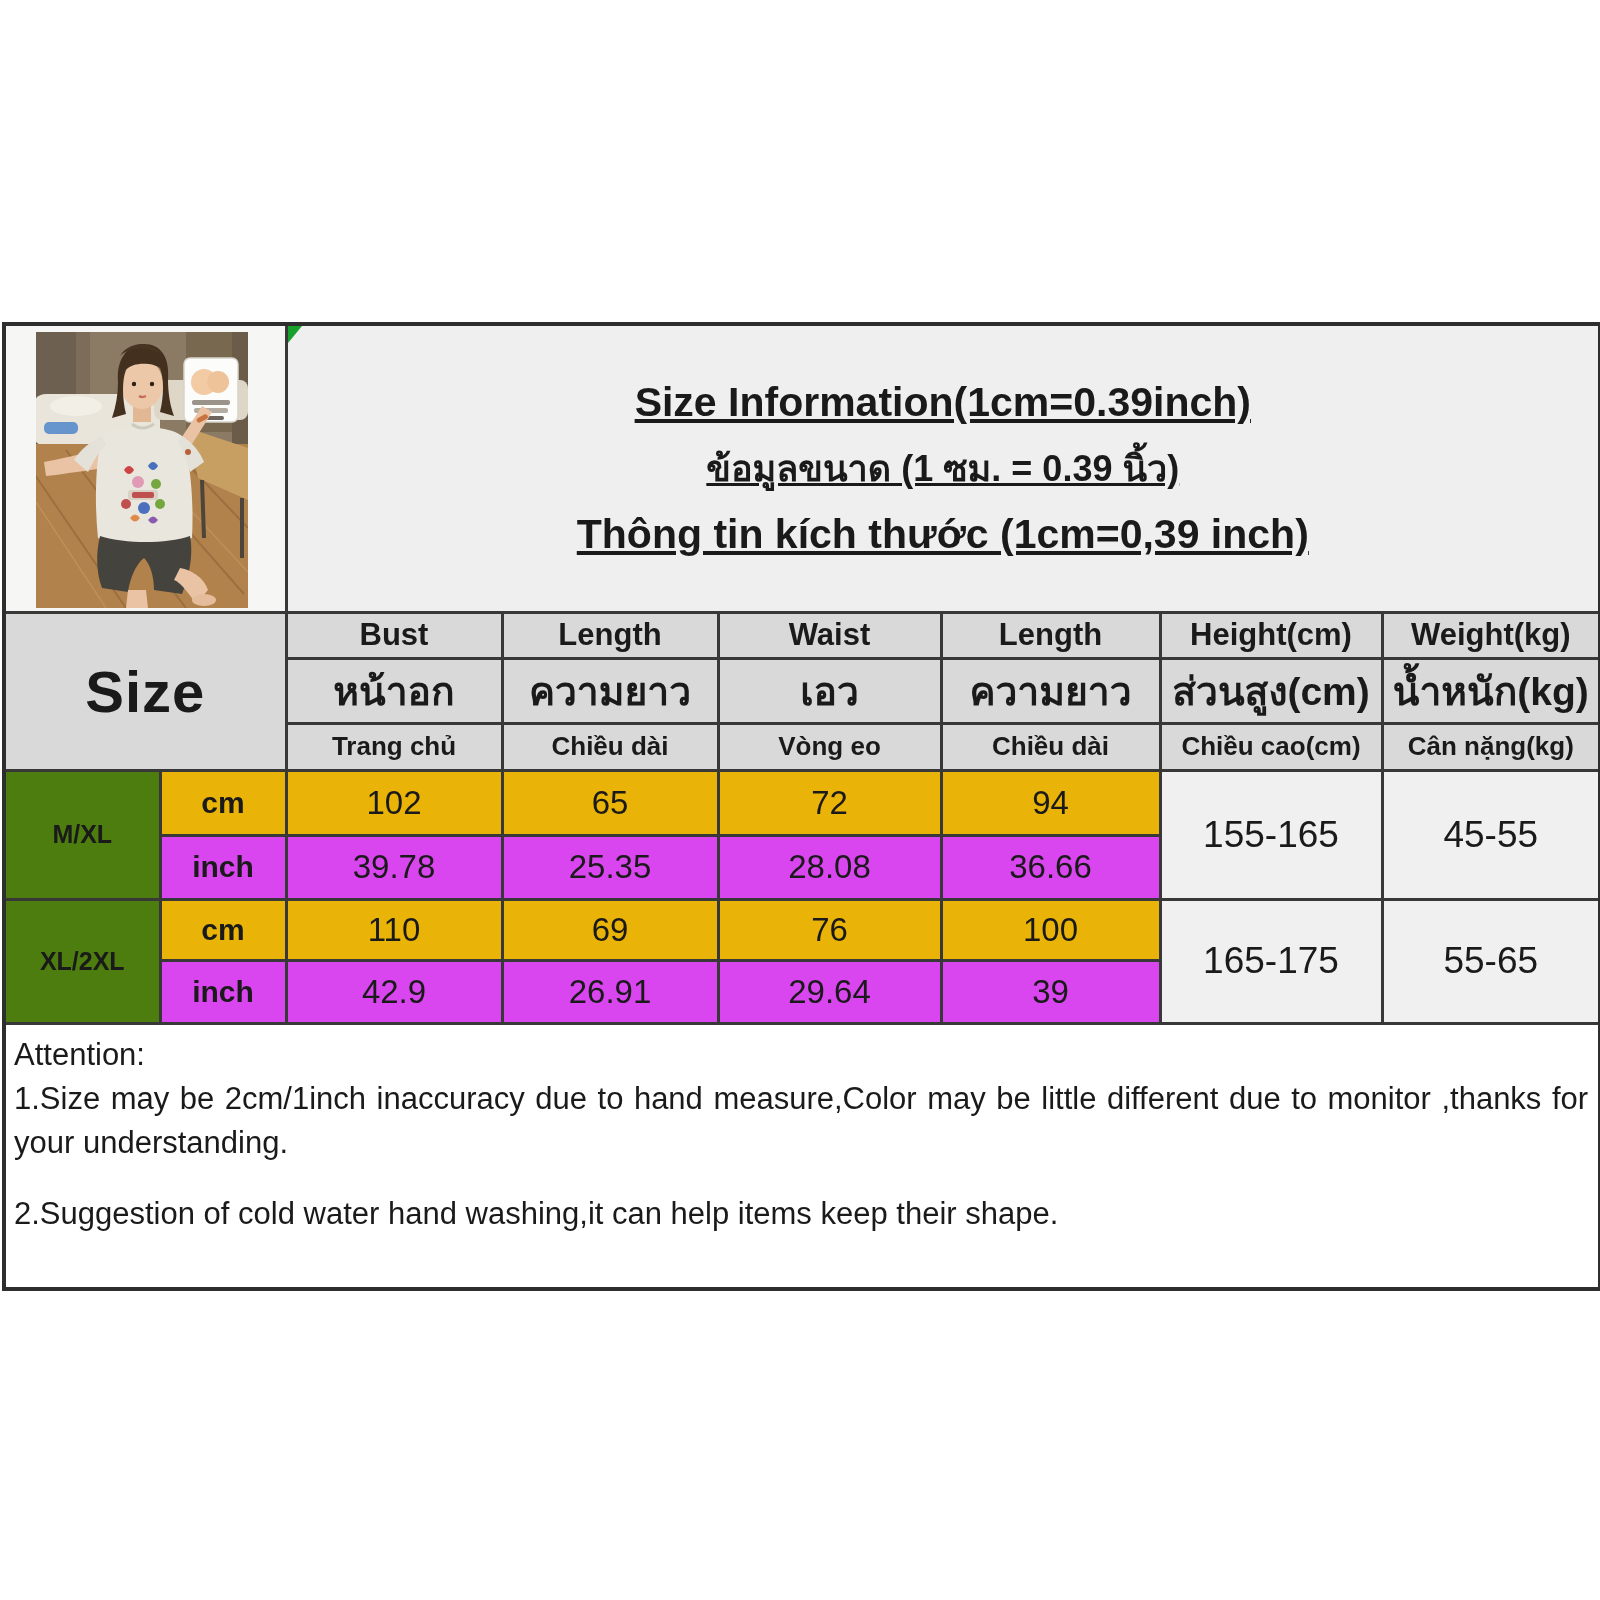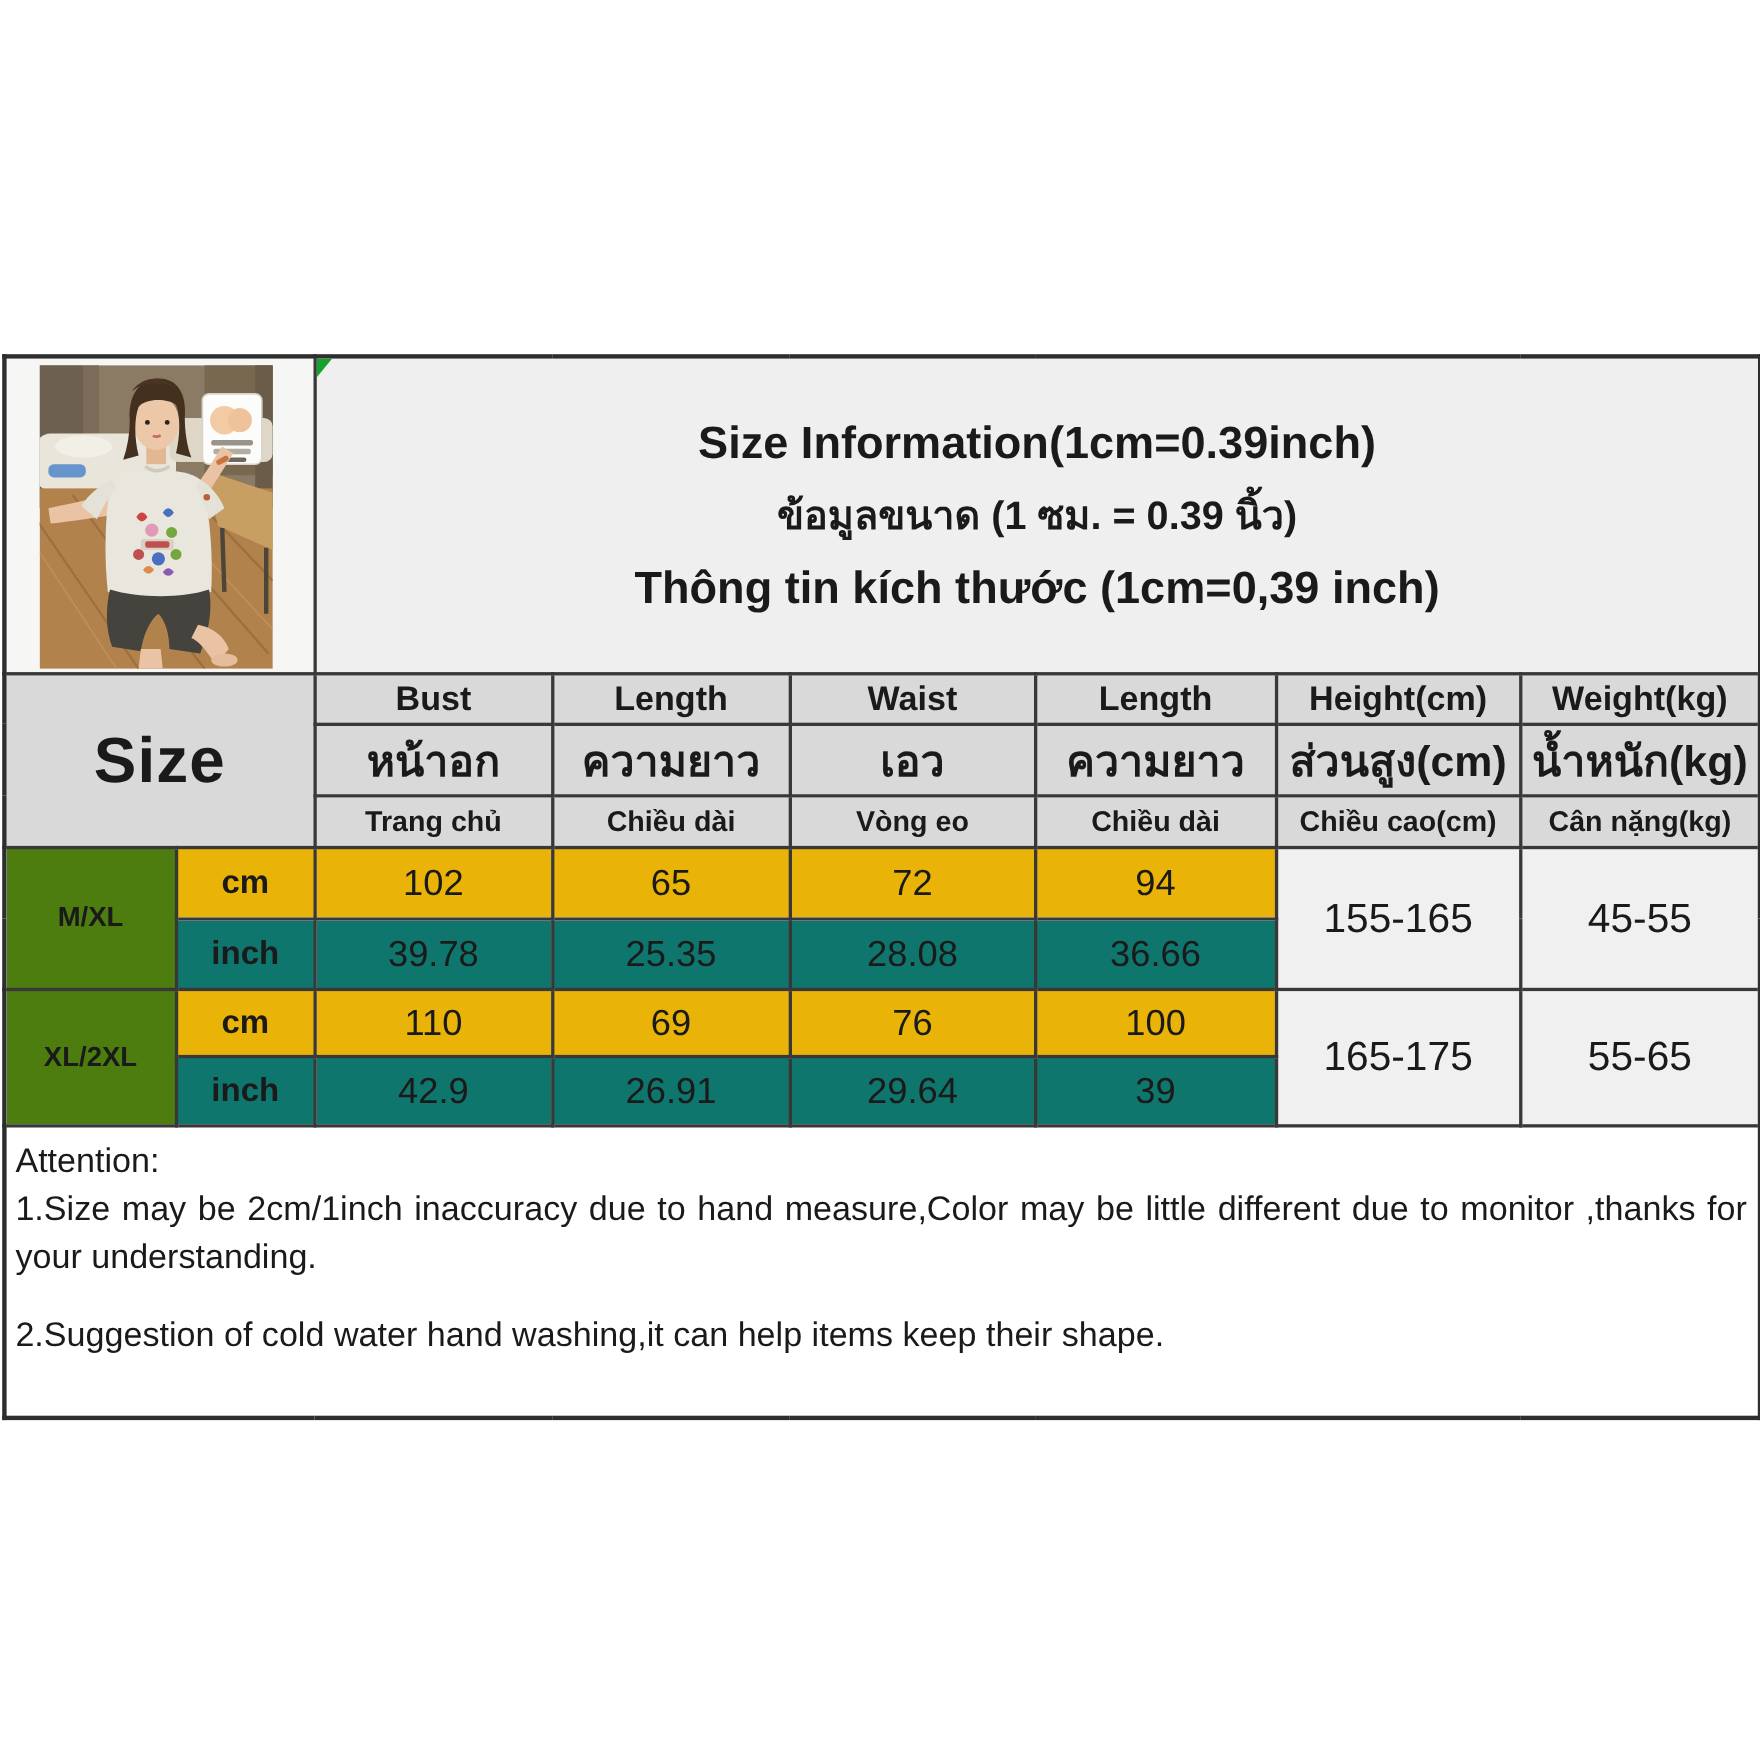--- a/index.html
+++ b/index.html
@@ -20,38 +20,38 @@
   .size-sheet{border:4px solid #2e2e2e;}
 
   
   td.photo-cell{background:#f6f6f5;vertical-align:top;}
   .photo-frame{margin:6px 0 0 30px;width:212px;height:276px;display:block;}
   td.title-cell{background:#efefef;position:relative;}
   .flag-triangle{
     position:absolute;left:0;top:0;width:0;height:0;
     border-top:17px solid #17a02b;border-right:14px solid transparent;
   }
-  .title-stack{display:flex;flex-direction:column;justify-content:center;align-items:center;height:100%;gap:14px;}
+  .title-stack{display:flex;flex-direction:column;justify-content:center;align-items:center;height:100%;gap:14px;text-decoration:underline;}
   .title-en{font-size:41px;font-weight:bold;}
   .title-th{font-size:36px;font-weight:bold;}
   .title-vn{font-size:41px;font-weight:bold;}
 
   
   td.size-cell{background:#d9d9d9;font-size:58px;font-weight:bold;letter-spacing:1px;}
   td.hdr{background:#d9d9d9;font-weight:bold;}
   td.hdr-en{font-size:31px;}
   td.hdr-th{font-size:39px;}
   td.hdr-vn{font-size:26px;}
 
   
   td.size-label{background:#4d7c0f;font-size:25px;font-weight:bold;}
   td.unit{font-weight:bold;font-size:30px;}
   td.val{font-size:33px;font-weight:normal;}
   td.row-cm{background:#eab308;}
-  td.row-inch{background:#0f766e;}
+  td.row-inch{background:#d946ef;}
   td.merged{background:#f0f0f0;font-size:37px;}
 
   
   td.attention-cell{
     background:#ffffff;text-align:left;vertical-align:top;
     padding:8px 10px 0 8px;font-size:31px;line-height:1.42;
   }
   .attention-note1{text-align:justify;}
   .attention-note2{text-align:left;margin-top:27px;}
 </style>

